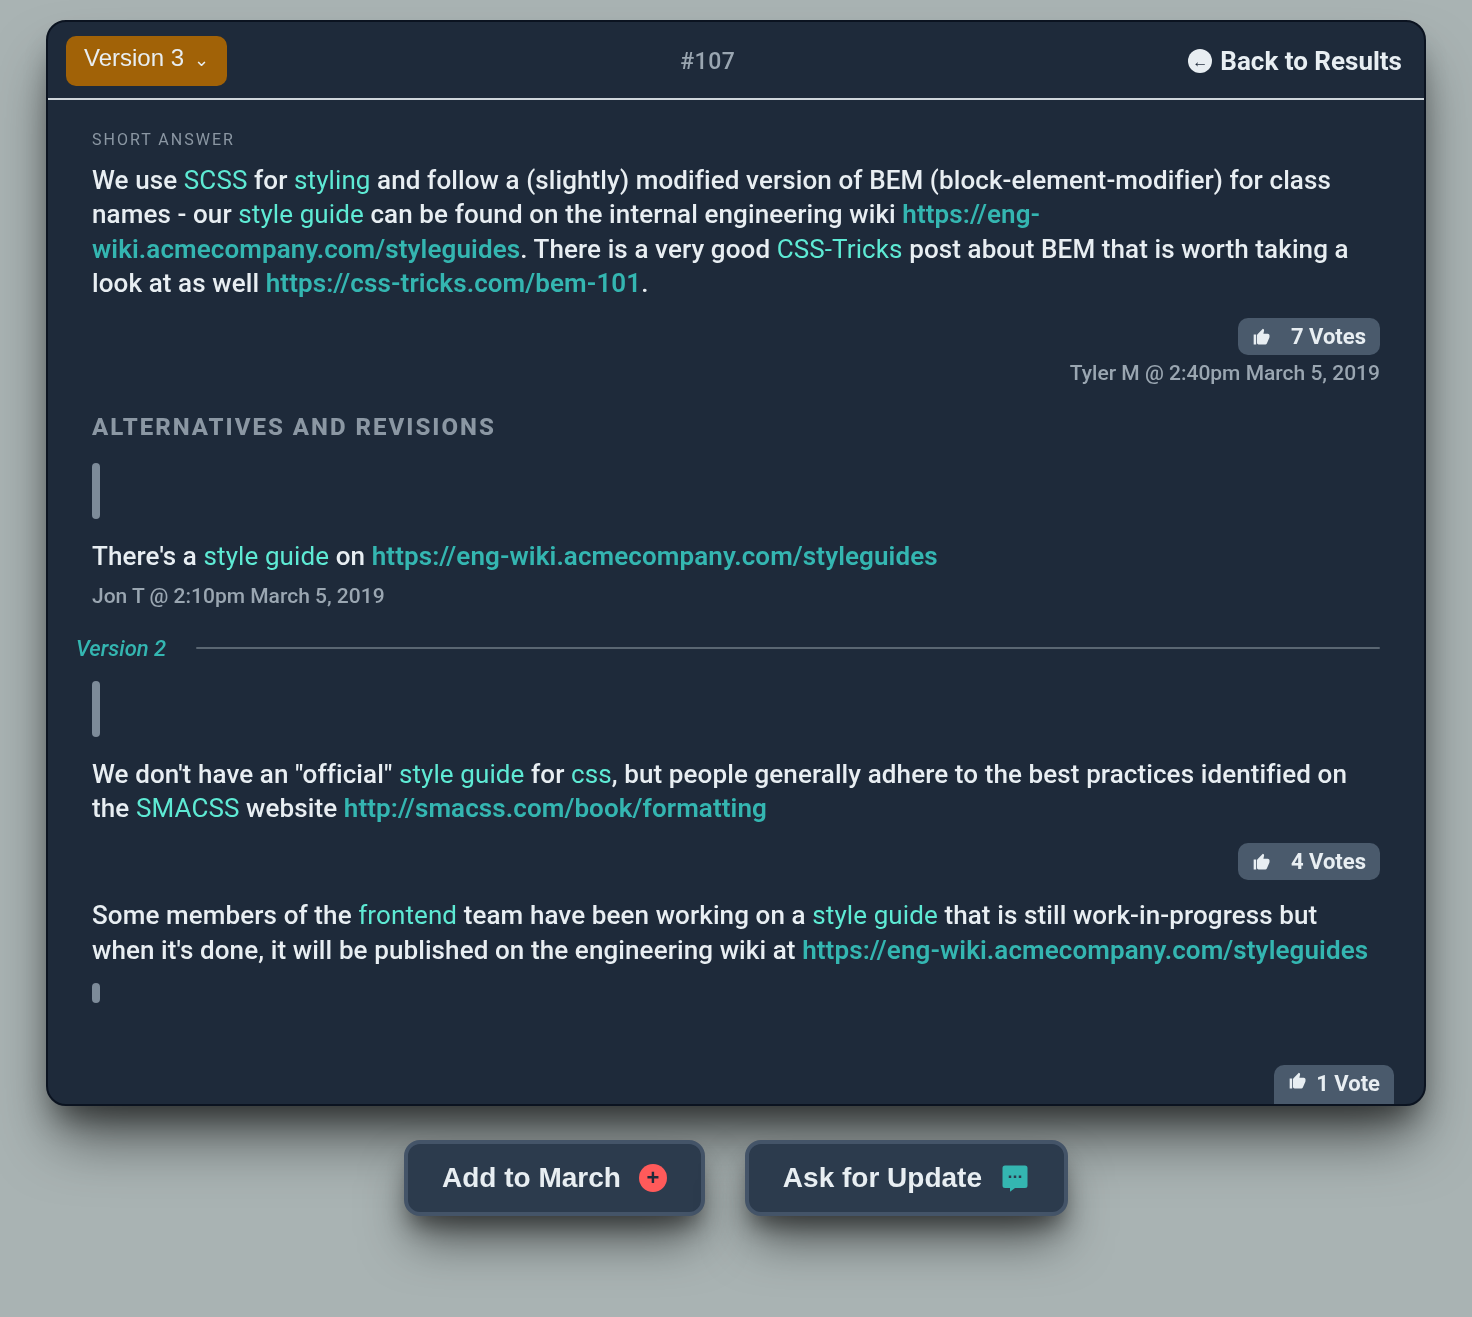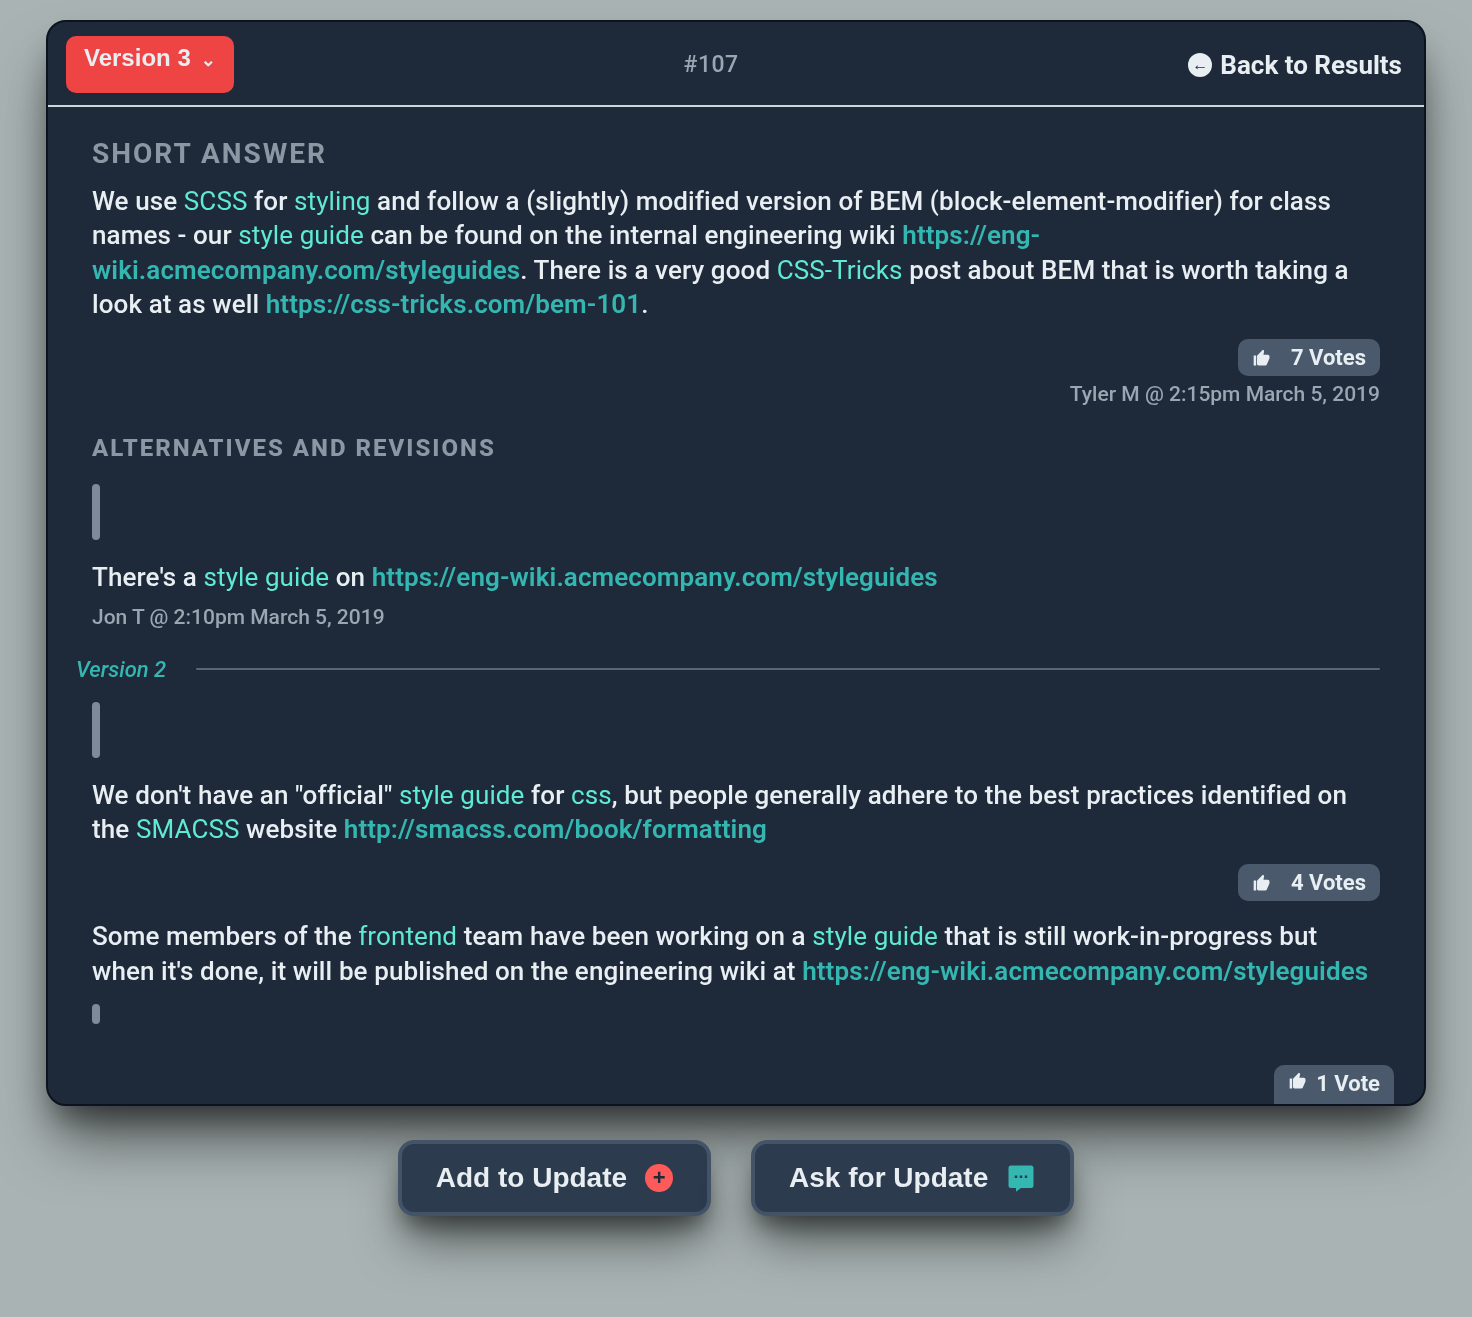--- a/index.html
+++ b/index.html
@@ -33,27 +33,27 @@
 
   .card-header {
     display: flex;
     align-items: center;
     justify-content: space-between;
     padding: 14px 22px 12px 18px;
     border-bottom: 2px solid #cfd6db;
   }
 
   .version-btn {
-    background: #ef4444;
+    background: #a16207;
     color: #e8eef2;
     font-size: 24px;
-    font-weight: 700;
+    font-weight: 400;
     border: none;
     border-radius: 10px;
-    padding: 8px 18px 21px 18px;
+    padding: 8px 18px 14px 18px;
     display: inline-flex;
     align-items: center;
     gap: 10px;
     cursor: pointer;
   }
   .version-btn .chev { font-size: 18px; line-height: 1; transform: translateY(2px); }
 
   .id-label {
     color: #9aa6b1;
     font-size: 23px;
@@ -79,22 +79,22 @@
 
   .card-body {
     height: calc(100% - 70px);
     overflow: hidden;
     padding: 30px 44px 0 44px;
     color: #e8eef2;
   }
 
   .section-title {
     color: #8b97a3;
-    font-size: 28px;
-    font-weight: 700;
+    font-size: 16px;
+    font-weight: 400;
     letter-spacing: 2px;
     margin-bottom: 14px;
   }
 
   .answer-text {
     font-size: 26px;
     line-height: 1.32;
     font-weight: 500;
     letter-spacing: 0.1px;
   }
@@ -243,21 +243,21 @@
       <div class="section-title">SHORT ANSWER</div>
       <div class="answer-text"><span>We use </span><span class="hl-red">SCSS</span><span> for </span><span class="hl-red">styling</span><span> and follow a (slightly) modified version of BEM (block-element-modifier) for class names - our </span><span class="hl-red">style guide</span><span> can be found on the internal engineering wiki </span><span class="hl-teal">https://eng-wiki.acmecompany.com/styleguides</span><span>. There is a very good </span><span class="hl-red">CSS-Tricks</span><span> post about BEM that is worth taking a look at as well </span><span class="hl-teal">https://css-tricks.com/bem-101</span><span>.</span></div>
 
       <div class="vote-row">
         <div class="vote-pill">
           <svg viewBox="0 0 24 24">
               <path d="M2 21h3V9H2v12zm19-11c0-1.1-.9-2-2-2h-5.3l.8-3.8v-.3c0-.4-.2-.8-.4-1.1L13 2 6.6 8.6C6.2 9 6 9.5 6 10v9c0 1.1.9 2 2 2h8c.8 0 1.5-.5 1.8-1.2l3-7c.1-.3.2-.5.2-.8v-2z"></path>
             </svg>
           <span>7 Votes</span>
         </div>
-        <div class="meta-line">Tyler M @ 2:15pm March 5, 2019</div>
+        <div class="meta-line">Tyler M @ 2:40pm March 5, 2019</div>
       </div>
 
       <div class="alt-section">
         <div class="alt-title">ALTERNATIVES AND REVISIONS</div>
 
         <div class="rev-block">
           <div class="notch"></div>
           <div class="answer-text"><span>There's a </span><span class="hl-red">style guide</span><span> on </span><span class="hl-teal">https://eng-wiki.acmecompany.com/styleguides</span></div>
           <div class="rev-meta">
             <div class="meta-line">Jon T @ 2:10pm March 5, 2019</div>
@@ -294,21 +294,21 @@
             <path d="M2 21h3V9H2v12zm19-11c0-1.1-.9-2-2-2h-5.3l.8-3.8v-.3c0-.4-.2-.8-.4-1.1L13 2 6.6 8.6C6.2 9 6 9.5 6 10v9c0 1.1.9 2 2 2h8c.8 0 1.5-.5 1.8-1.2l3-7c.1-.3.2-.5.2-.8v-2z"></path>
           </svg>
         <span>1 Vote</span>
       </div>
 
     </div>
   </div>
 
   <div class="action-bar">
     <button class="action-btn">
-      <span>Add to Update</span>
+      <span>Add to March</span>
       <span class="ic">
           <span class="ic-add">+</span>
         </span>
     </button>
     <button class="action-btn">
       <span>Ask for Update</span>
       <span class="ic ic-chat">
         <svg viewBox="0 0 24 24">
             <path d="M20 2H4a2 2 0 0 0-2 2v14a2 2 0 0 0 2 2h4v3l4-3h8a2 2 0 0 0 2-2V4a2 2 0 0 0-2-2zM7 10h2v2H7v-2zm4 0h2v2h-2v-2zm4 0h2v2h-2v-2z"></path>
           </svg>

